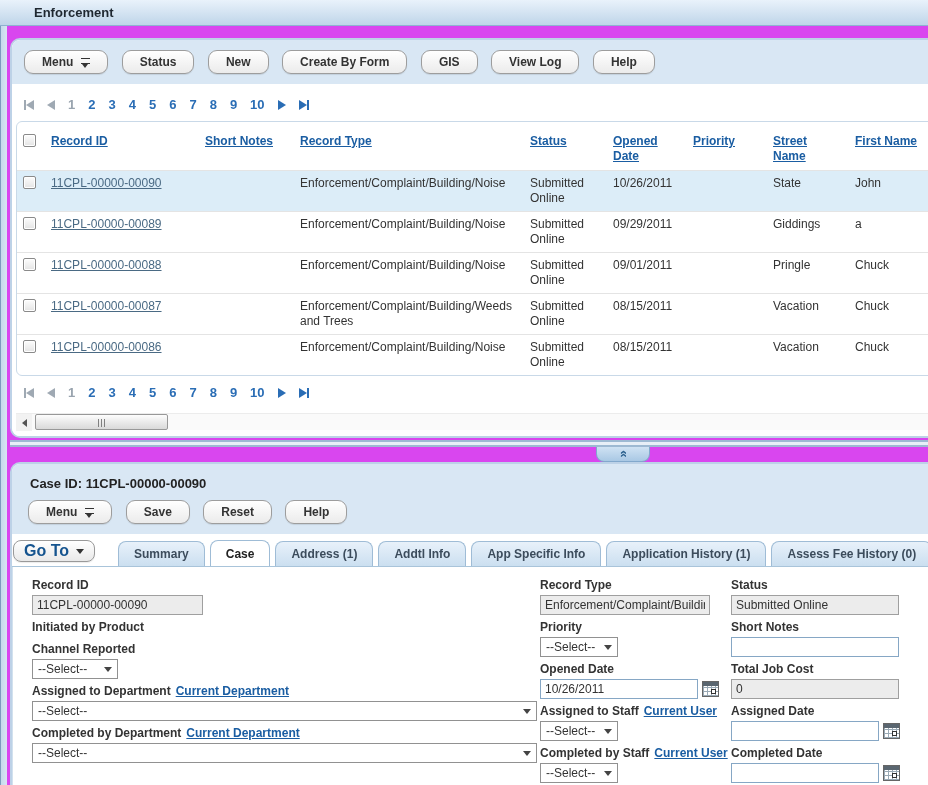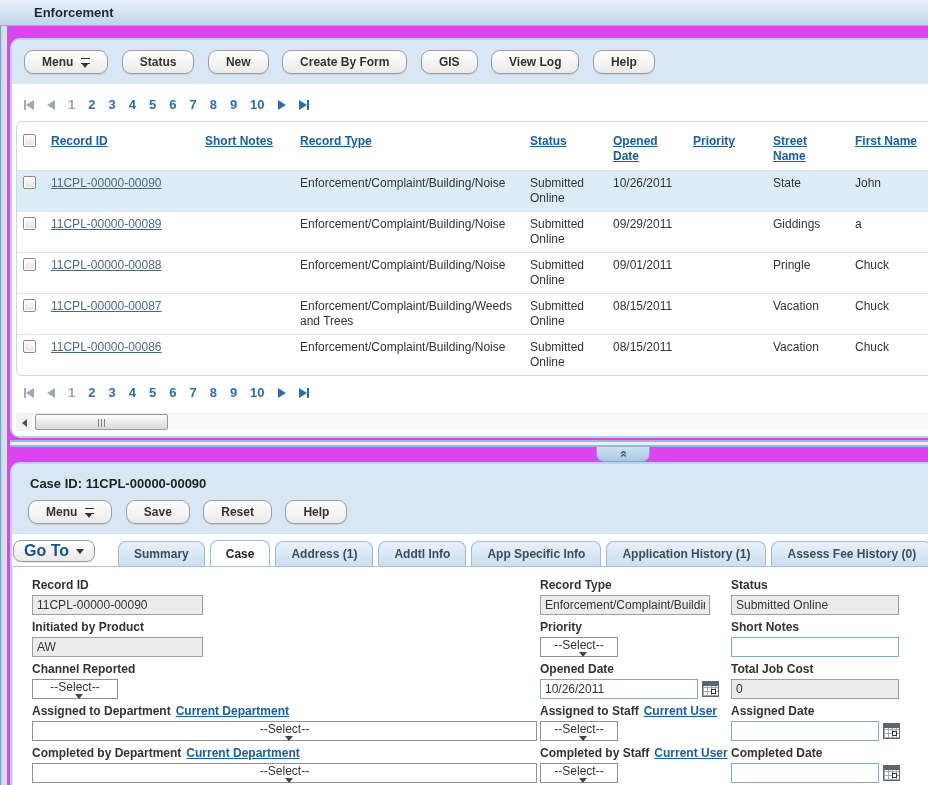--- a/index.html
+++ b/index.html
@@ -101,21 +101,21 @@
   .col2 { left:527px; width:195px; }
   .col3 { left:718px; width:210px; }
   .field { margin-bottom:2px; }
   .flabel { display:flex; align-items:baseline; font-size:12px; font-weight:bold; color:#333;
     padding:3px 0 3px 0; white-space:nowrap; }
   .flabel a { color:#1a5da2; text-decoration:underline; font-weight:bold; margin-left:5px; cursor:default; }
   input.fld { height:20px; font-family:inherit; font-size:12px; color:#333; padding:0 4px; display:block; }
   .ro { background:#ececec; border:1px solid #9f9f9f; }
   .txt { background:#fff; border:1px solid #86a7c5; }
   .sel { height:20px; border:1px solid #919191; background:#fff; display:flex; align-items:center;
-    justify-content:space-between; padding:0 5px; font-size:12px; color:#333; cursor:default;flex-direction:column; }
+    justify-content:space-between; padding:0 5px; font-size:12px; color:#333; cursor:default; }
   .sel i { width:0; height:0; border-left:4px solid transparent; border-right:4px solid transparent; border-top:5px solid #444; margin-left:8px; }
   .withcal { display:flex; align-items:center; }
   .cal { position:relative; width:17px; height:16px; margin-left:4px; background:#fff; border:1px solid #666; flex:none; }
   .cal::before { content:""; position:absolute; top:0; left:0; right:0; height:4px; background:#5a6670; }
   .cal::after { content:""; position:absolute; left:0; right:0; top:4px; bottom:0;
     background:repeating-linear-gradient(90deg,#9aaab6 0 1px,transparent 1px 4px),
                repeating-linear-gradient(0deg,#9aaab6 0 1px,transparent 1px 4px); }
   .cal b { position:absolute; right:2px; bottom:2px; width:5px; height:5px; border:1px solid #333; background:#fff; z-index:2; }
 
   .w171 { width:171px; } .w86 { width:86px; } .w505 { width:505px; }
@@ -337,21 +337,20 @@
           <div class="field">
             <div class="flabel">
                 <span>Record ID</span>
               </div>
             <input class="fld ro w171" readonly="" value="11CPL-00000-00090" style="">
           </div>
           <div class="field">
             <div class="flabel">
                 <span>Initiated by Product</span>
               </div>
-            <input class="fld ro w171" readonly="" value="AW" style="">
           </div>
           <div class="field">
             <div class="flabel">
                 <span>Channel Reported</span>
               </div>
             <div class="sel w86">
               <span>--Select--</span>
                 <i></i>
             </div>
           </div>

